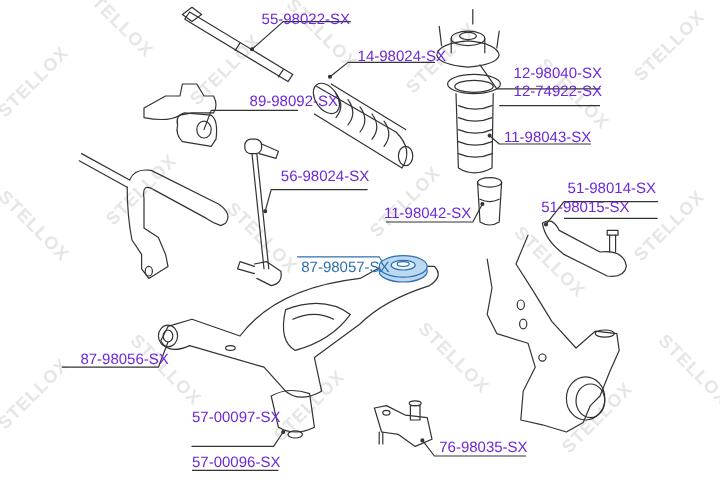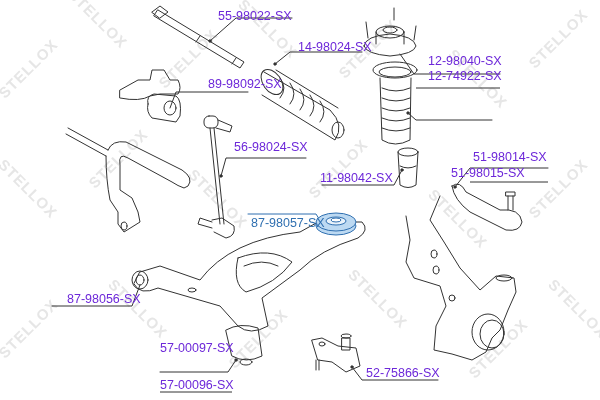--- a/index.html
+++ b/index.html
@@ -174,29 +174,30 @@
       <ellipse cx="336" cy="221" rx="10" ry="4" fill="#e8f2fb"></ellipse>
       <ellipse cx="336" cy="220" rx="5" ry="2" fill="#ffffff"></ellipse>
     </g>
   </svg>
 
   <div class="lbl" style="left:218px;top:9px;">55-98022-SX</div>
   <div class="lbl" style="left:298px;top:40px;">14-98024-SX</div>
   <div class="lbl" style="left:428px;top:54px;">12-98040-SX</div>
   <div class="lbl" style="left:428px;top:69px;">12-74922-SX</div>
   <div class="lbl" style="left:168px;top:77px;margin-left:40px;">89-98092-SX</div>
+  <div class="lbl" style="left:420px;top:107px;">11-98043-SX</div>
   <div class="lbl" style="left:234px;top:140px;">56-98024-SX</div>
   <div class="lbl" style="left:473px;top:150px;">51-98014-SX</div>
   <div class="lbl" style="left:451px;top:166px;">51-98015-SX</div>
   <div class="lbl" style="left:320px;top:171px;">11-98042-SX</div>
   <div class="lbl hl" style="left:251px;top:200px;">87-98057-SX</div>
   <div class="lbl" style="left:56px;top:292px;margin-left:11px;">87-98056-SX</div>
   <div class="lbl" style="left:160px;top:341px;">57-00097-SX</div>
   <div class="lbl" style="left:160px;top:378px;">57-00096-SX</div>
-  <div class="lbl" style="left:366px;top:366px;">52-75866-SX</div>
+  <div class="lbl" style="left:366px;top:366px;">76-98035-SX</div>
 
   <svg class="art" width="600" height="400" viewBox="0 0 600 400">
     <g stroke="#333" stroke-width="1">
       <line x1="416" y1="88" x2="500" y2="88"></line>
       <line x1="470" y1="182" x2="548" y2="182"></line>
       <line x1="160" y1="392" x2="232" y2="392"></line>
     </g>
   </svg>
 </div>
 

